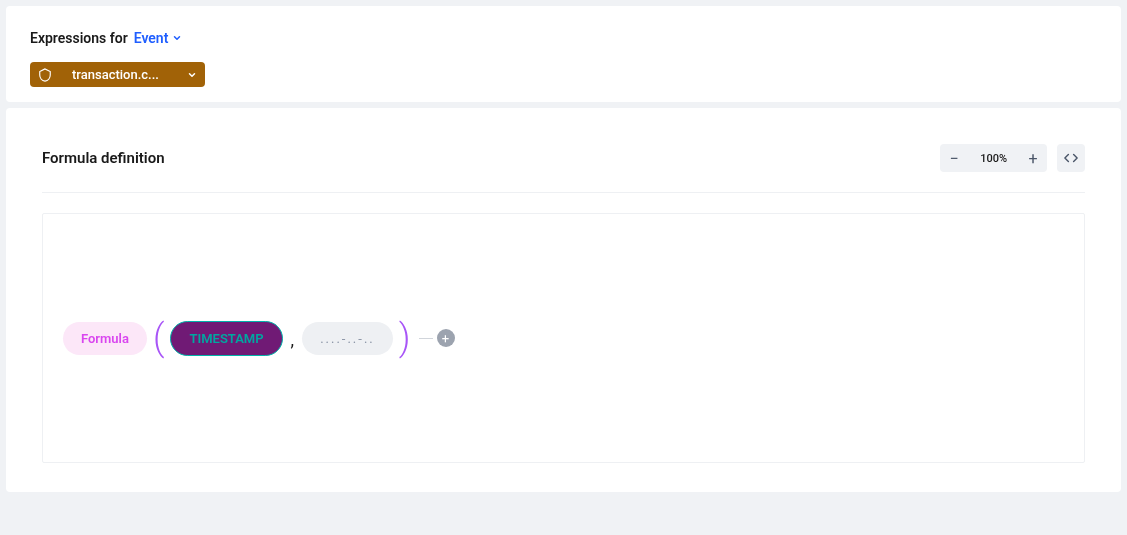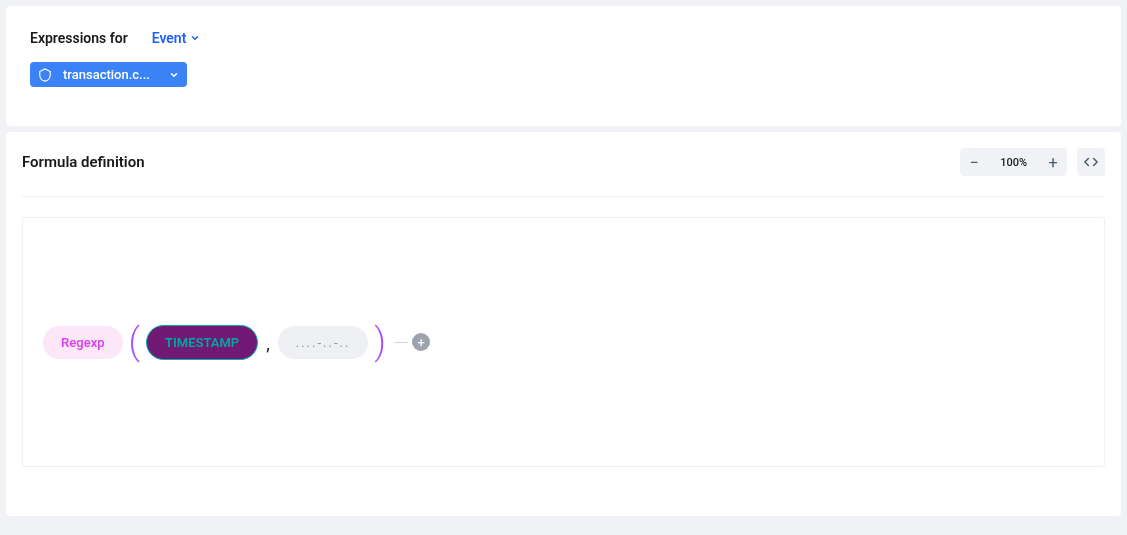--- a/index.html
+++ b/index.html
@@ -17,63 +17,62 @@
     }
     
     .card {
       background: #ffffff;
       border-radius: 4px;
       margin: 6px;
     }
     
     .card-expressions {
       padding: 24px 24px 24px 24px;
-      height: 120px;
+      height: 96px;
     }
     
     .card-formula {
-      padding: 16px;
+      padding: 36px;
       height: 384px;
     }
     
     .expressions-header {
       display: flex;
       align-items: center;
       gap: 6px;
       font-size: 14px;
       color: #1a1a1a;
       font-weight: 600;
       margin-bottom: 16px;
     }
     
     .event-dropdown {
       display: inline-flex;
       align-items: center;
       gap: 4px;
       color: #1f5eff;
       font-weight: 600;
       cursor: pointer;
-      margin-left: 18px;
     }
     
     .event-chevron {
       width: 10px;
       height: 10px;
     }
     
     .transaction-chip {
       display: inline-flex;
       align-items: center;
-      background: #3b82f6;
+      background: #a16207;
       color: #ffffff;
       border-radius: 4px;
       padding: 5px 8px;
       font-size: 13px;
       font-weight: 500;
-      gap: 11px;
+      gap: 20px;
       cursor: pointer;
     }
     
     .chip-icon {
       width: 14px;
       height: 14px;
       flex-shrink: 0;
     }
     
     .chip-chevron {
@@ -259,21 +258,21 @@
       <div class="code-toggle">
         <svg width="14" height="14" viewBox="0 0 16 16" fill="none">
           <path d="M5 4L1 8l4 4M11 4l4 4-4 4" stroke="#4a5568" stroke-width="1.6" stroke-linecap="round" stroke-linejoin="round"></path>
         </svg>
       </div>
     </div>
   </div>
 
   <div class="formula-canvas">
     <div class="formula-expr">
-      <span class="pill pill-regexp">Regexp</span>
+      <span class="pill pill-regexp">Formula</span>
       <span class="paren">(</span>
       <span class="pill pill-timestamp">TIMESTAMP</span>
       <span class="comma">,</span>
       <span class="pill pill-pattern">....-..-..</span>
       <span class="paren">)</span>
       <span class="connector-line"></span>
       <span class="add-btn">+</span>
     </div>
   </div>
 </div>

